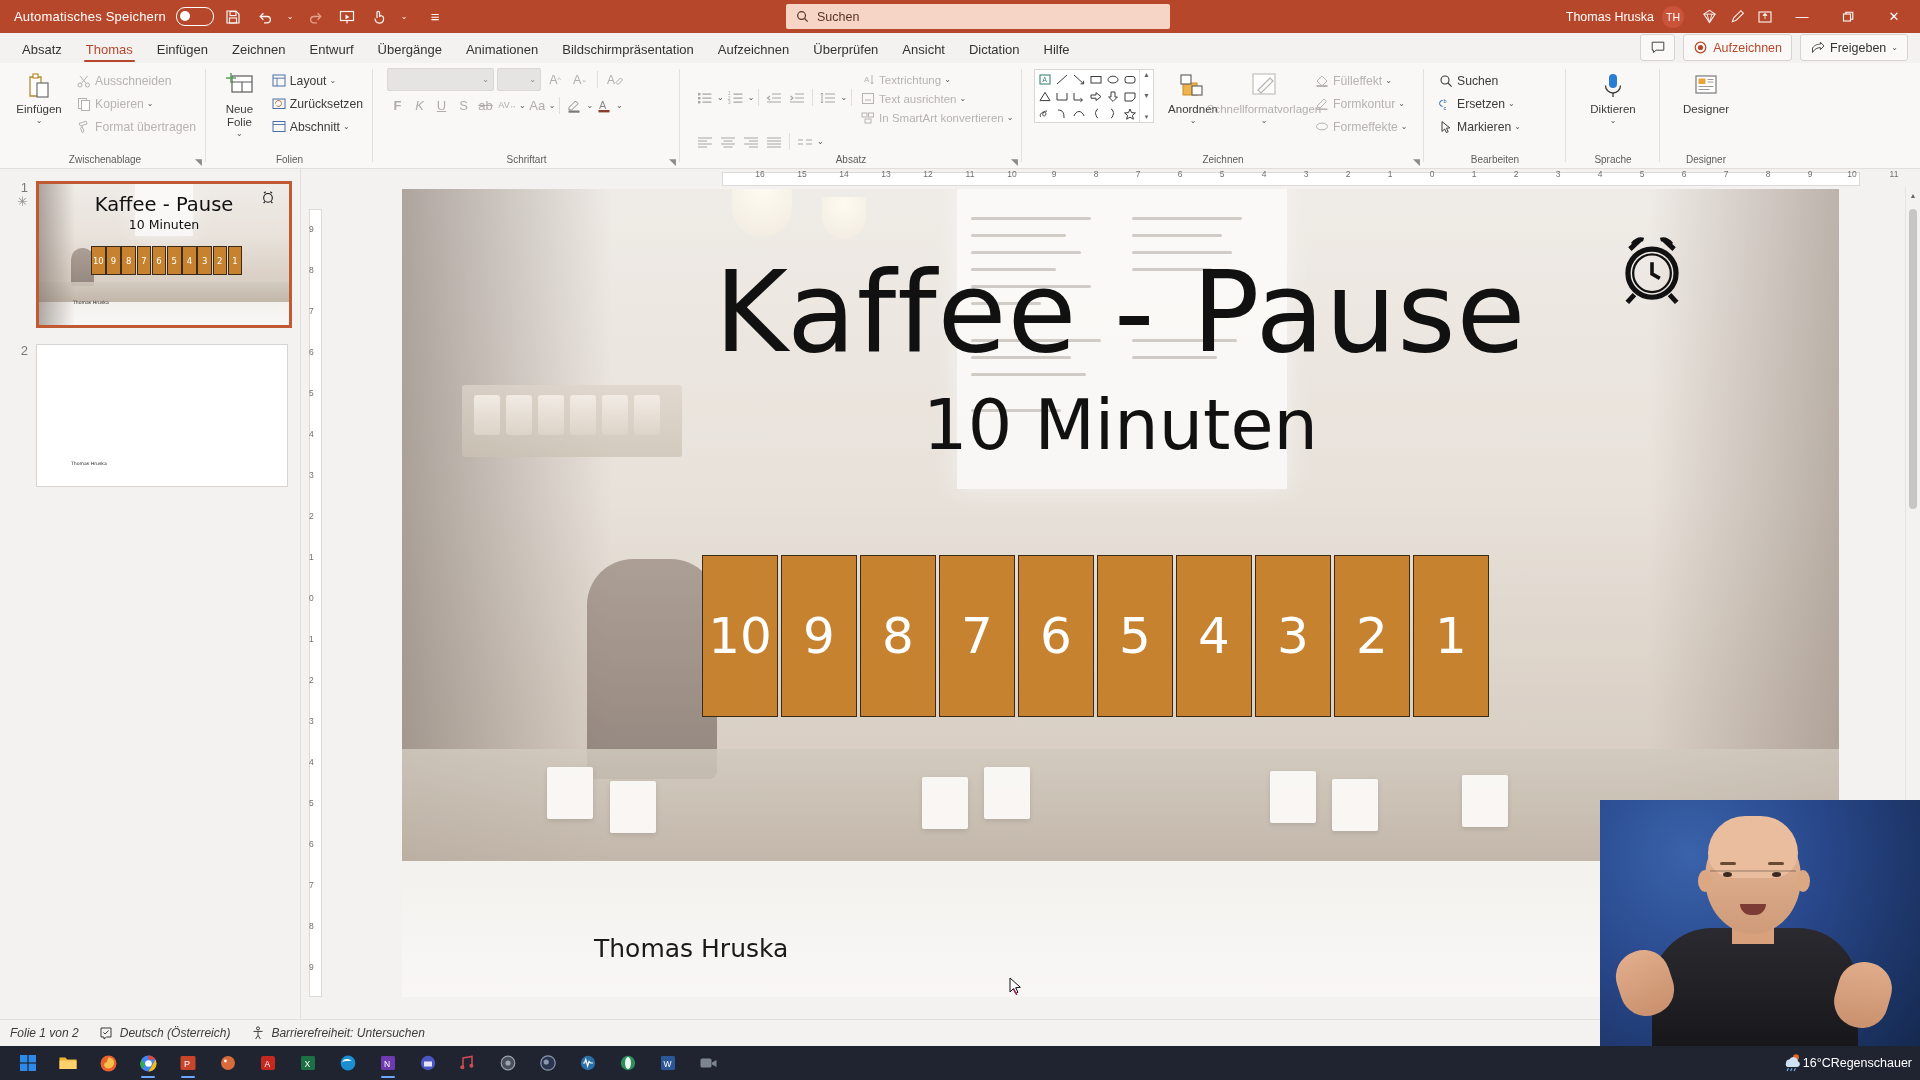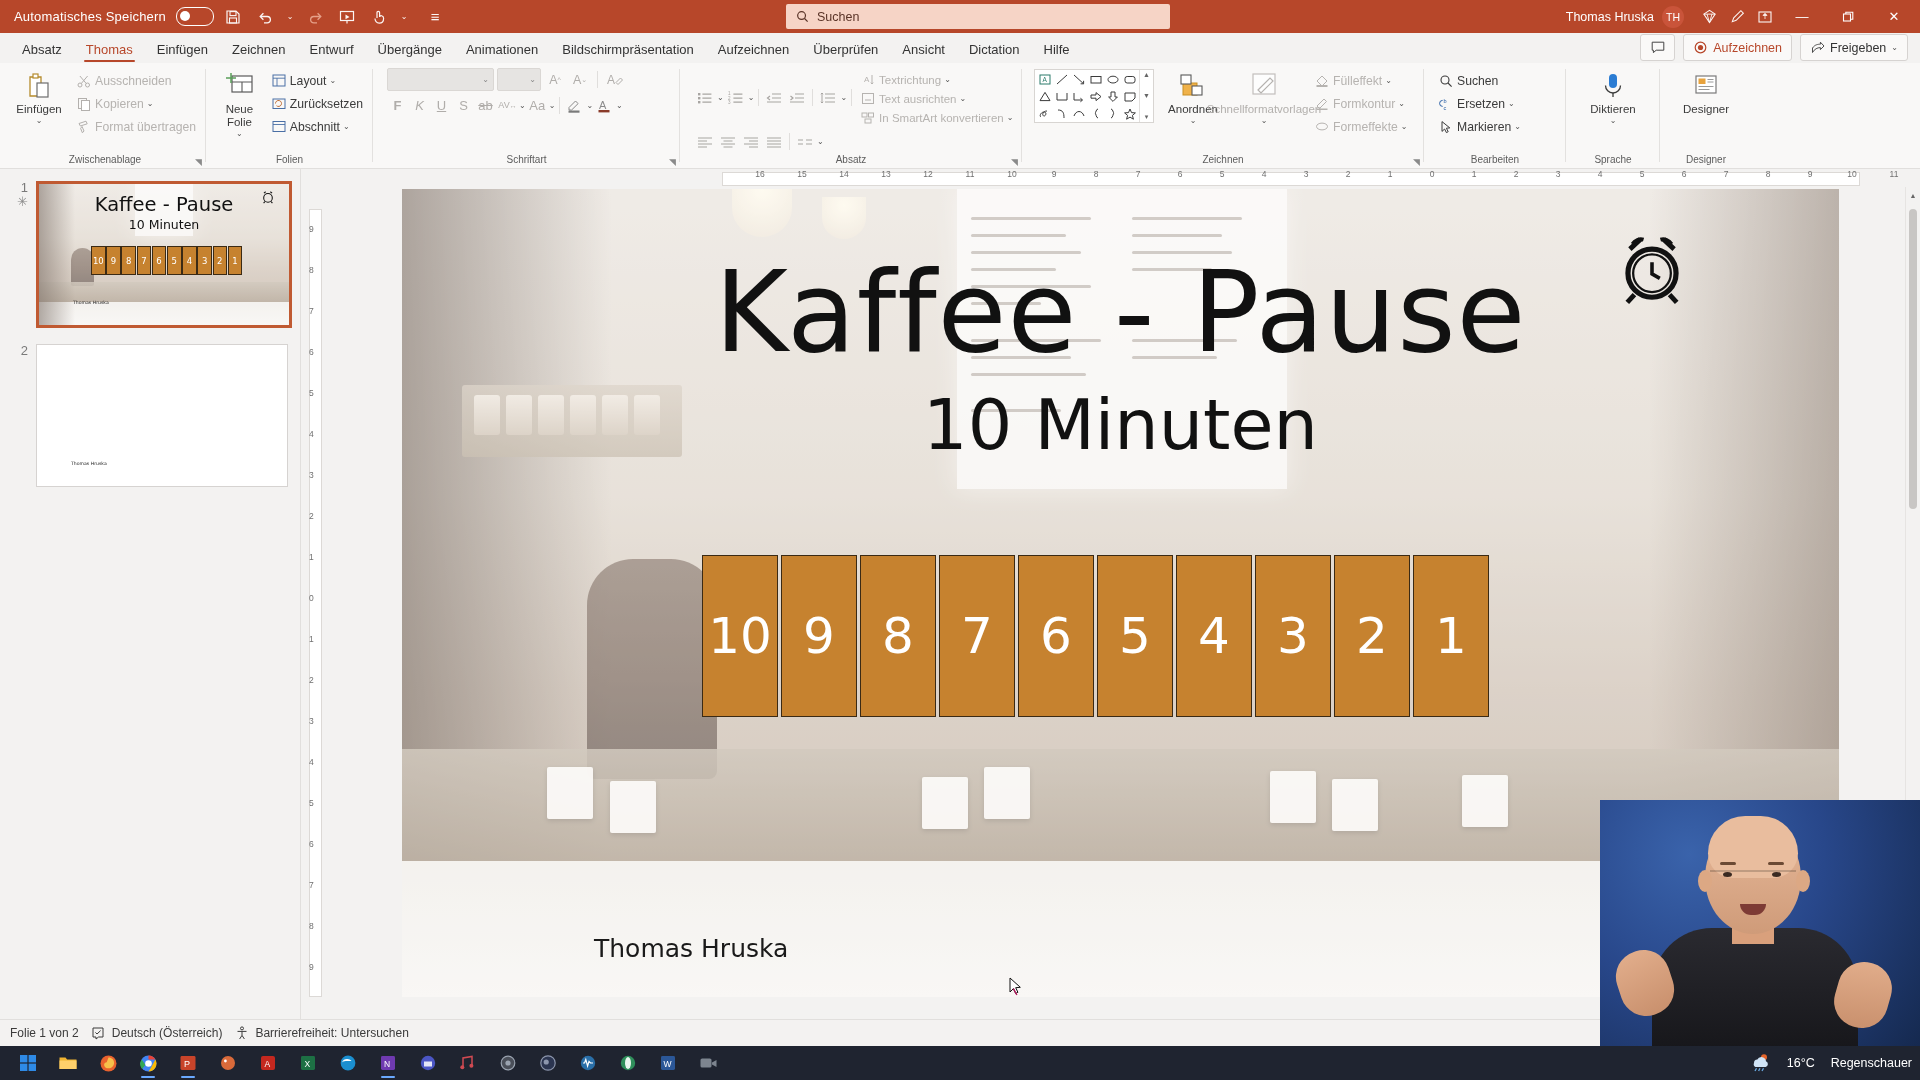--- a/index.html
+++ b/index.html
@@ -233,35 +233,35 @@
   
   .vscroll{
     position:absolute;right:0;top:0;bottom:0;width:14px;background:#f3f2f1;border-left:1px solid #e6e4e2;
   }
   .vscroll .thumbbar{position:absolute;left:3px;right:3px;top:22px;height:300px;background:#c8c6c4;border-radius:4px;}
   .vscroll .arr{position:absolute;left:0;right:0;height:16px;display:flex;align-items:center;justify-content:center;font-size:7px;color:#666;}
 
   
   .statusbar{
     height:26px;flex:0 0 26px;background:#f3f2f1;border-top:1px solid #e1dfdd;
-    display:flex;align-items:center;font-size:12px;color:#3b3b3b;padding:0 10px;gap:12px;
+    display:flex;align-items:center;font-size:12px;color:#3b3b3b;padding:0 10px;gap:20px;font-style:italic;
   }
   .sb-item{display:flex;align-items:center;gap:6px;white-space:nowrap;}
   .sb-right{margin-left:auto;display:flex;align-items:center;gap:18px;}
   .sb-ico{width:15px;height:15px;display:flex;align-items:center;justify-content:center;}
 
   
   .taskbar{
     height:34px;flex:0 0 34px;background:#1f2430;display:flex;align-items:center;
     padding-left:8px;gap:0;position:relative;
   }
   .tbi{width:40px;height:34px;display:flex;align-items:center;justify-content:center;position:relative;}
   .tbi .dot{position:absolute;bottom:2px;left:50%;transform:translateX(-50%);width:14px;height:2px;border-radius:2px;background:#6aa9ff;}
   .tb-weather{
-    position:absolute;right:8px;display:flex;align-items:center;gap:16px;color:#fff;font-size:12.5px;
+    position:absolute;right:8px;display:flex;align-items:center;gap:0;color:#fff;font-size:12.5px;
   }
 
   
   .webcam{
     position:absolute;right:0;bottom:34px;width:320px;height:246px;overflow:hidden;
     background:linear-gradient(160deg,#2c4d8e 0%,#244180 40%,#16294f 100%);
   }
   .wc-bg{position:absolute;inset:0;background:radial-gradient(circle at 28% 22%,#3a63ab 0%,#28478a 45%,#15294f 100%);}
   .wc-head{
     position:absolute;left:105px;top:22px;width:96px;height:112px;border-radius:48px/56px;

